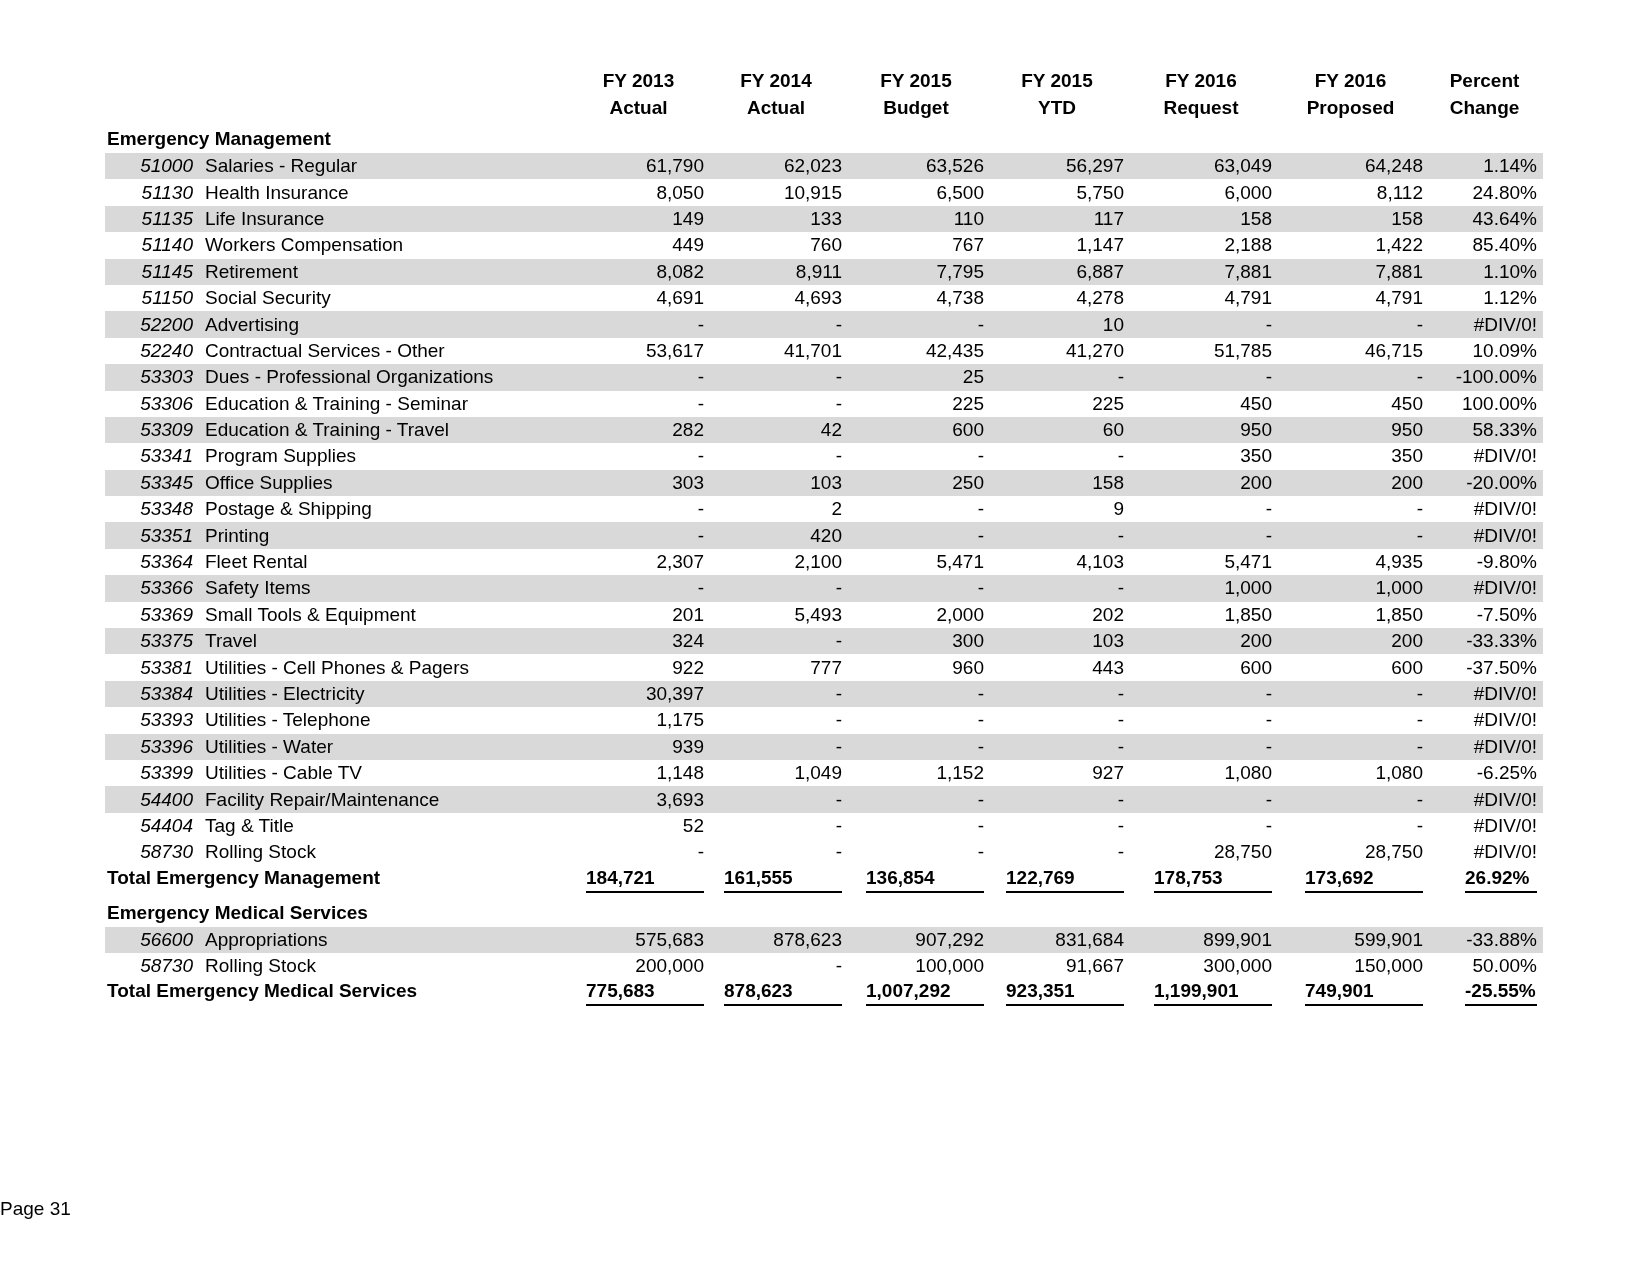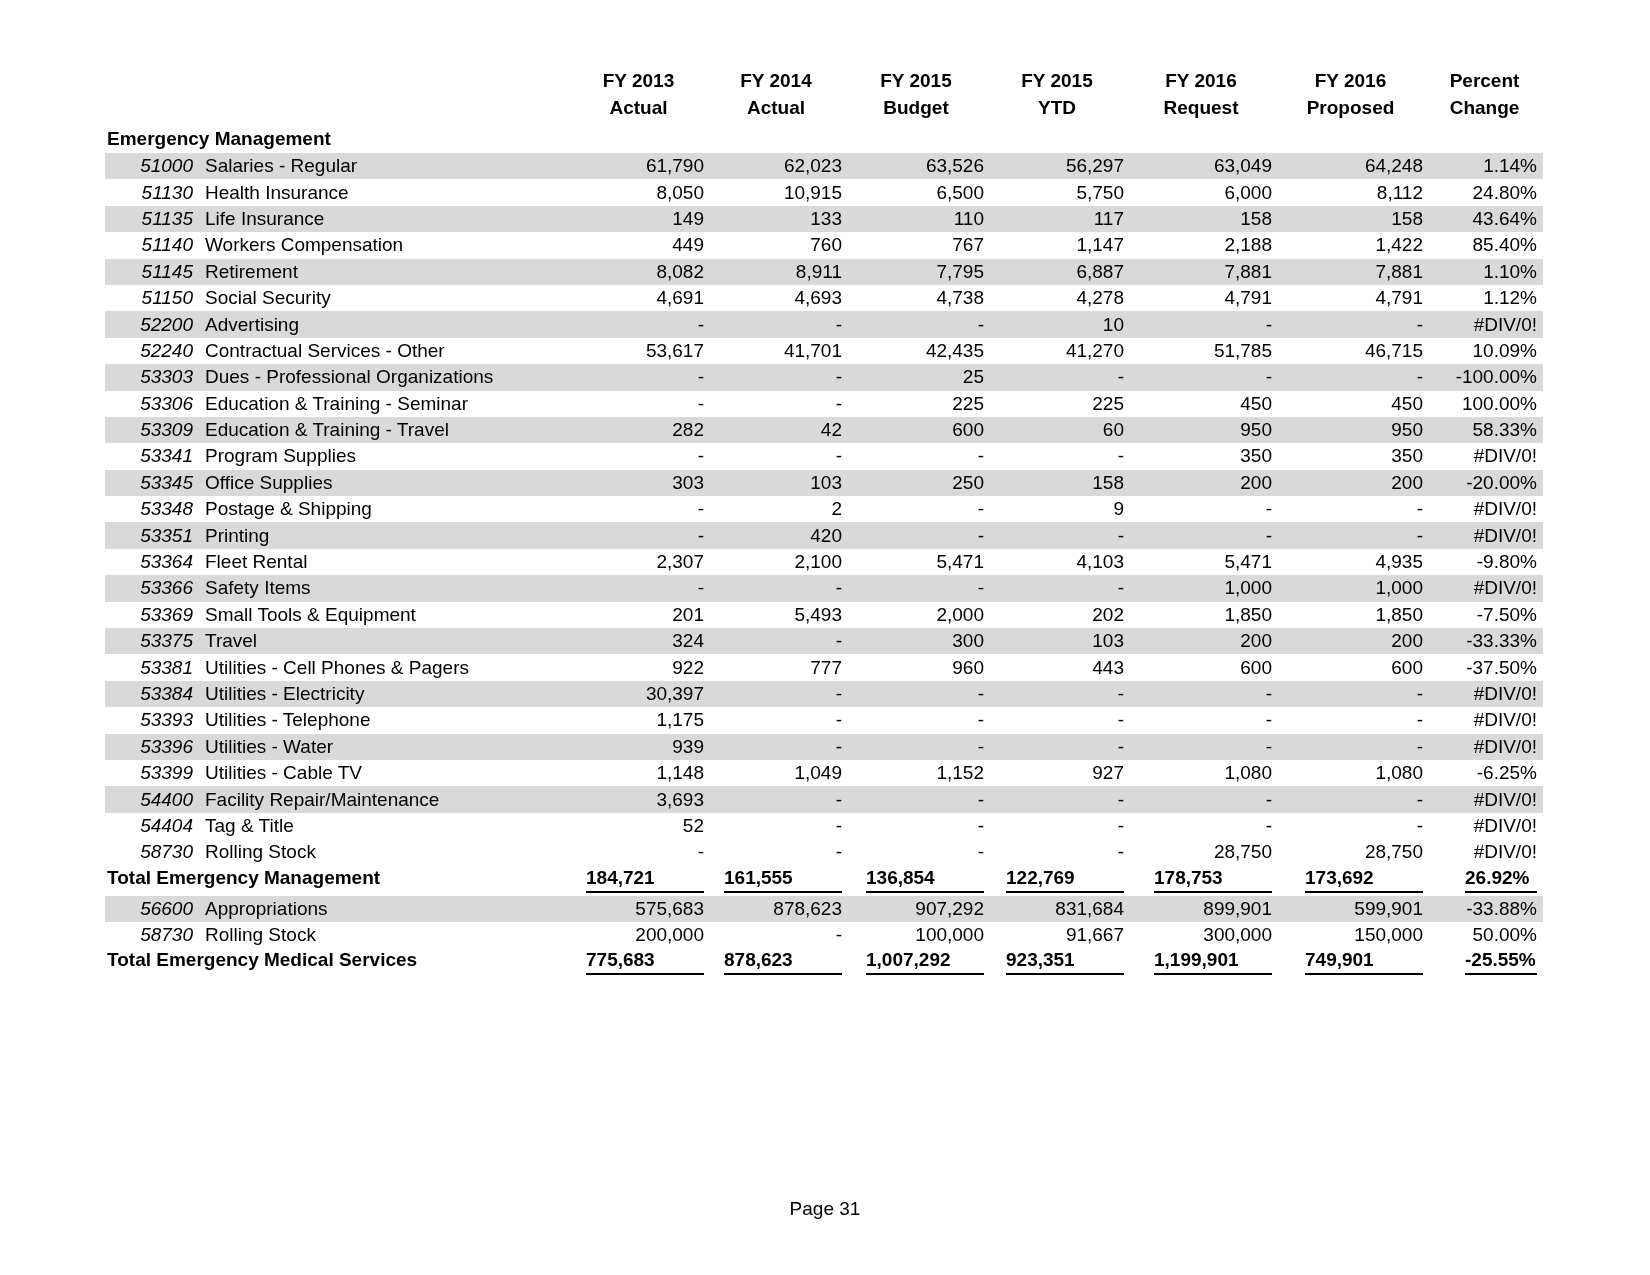--- a/index.html
+++ b/index.html
@@ -89,21 +89,21 @@
     border-bottom: 2px solid #000000;
     padding-bottom: 2px;
   }
   tr.total .u-pct { min-width: 72px; }
 
   .footer {
     position: absolute;
     top: 1196px;
     left: 0;
     width: 1650px;
-    text-align: center;
+    text-align: left;
     font-size: 19px;
     line-height: 26px;
   }
 </style>
 </head>
 <body>
 
 <div class="sheet">
   <table class="budget">
     <colgroup>
@@ -454,20 +454,23 @@
         <tr class="total">
           <td class="total-label" colspan="2">Total Emergency Management</td>
           <td class="num"><span class="u">184,721</span></td>
           <td class="num"><span class="u">161,555</span></td>
           <td class="num"><span class="u">136,854</span></td>
           <td class="num"><span class="u">122,769</span></td>
           <td class="num"><span class="u">178,753</span></td>
           <td class="num"><span class="u">173,692</span></td>
           <td class="num pct"><span class="u u-pct">26.92%</span></td>
         </tr>
+        <tr class="section-row gap-above">
+          <td class="section-title" colspan="9">Emergency Medical Services</td>
+        </tr>
         <tr class="data shaded">
           <td class="code">56600</td>
           <td class="label">Appropriations</td>
           <td class="num">575,683</td>
           <td class="num">878,623</td>
           <td class="num">907,292</td>
           <td class="num">831,684</td>
           <td class="num">899,901</td>
           <td class="num">599,901</td>
           <td class="num pct">-33.88%</td>

